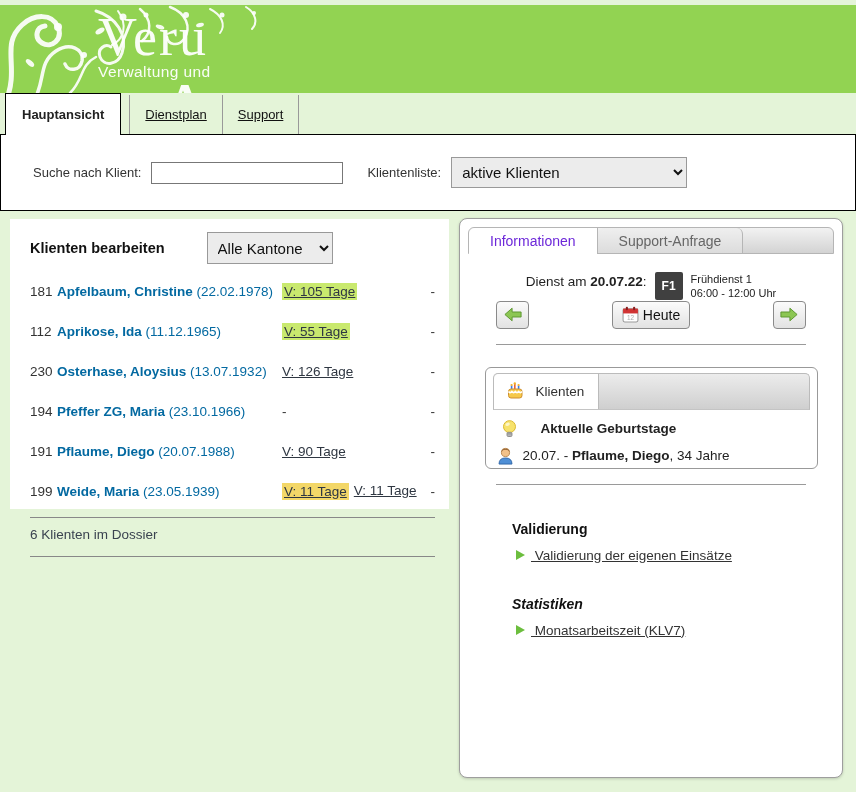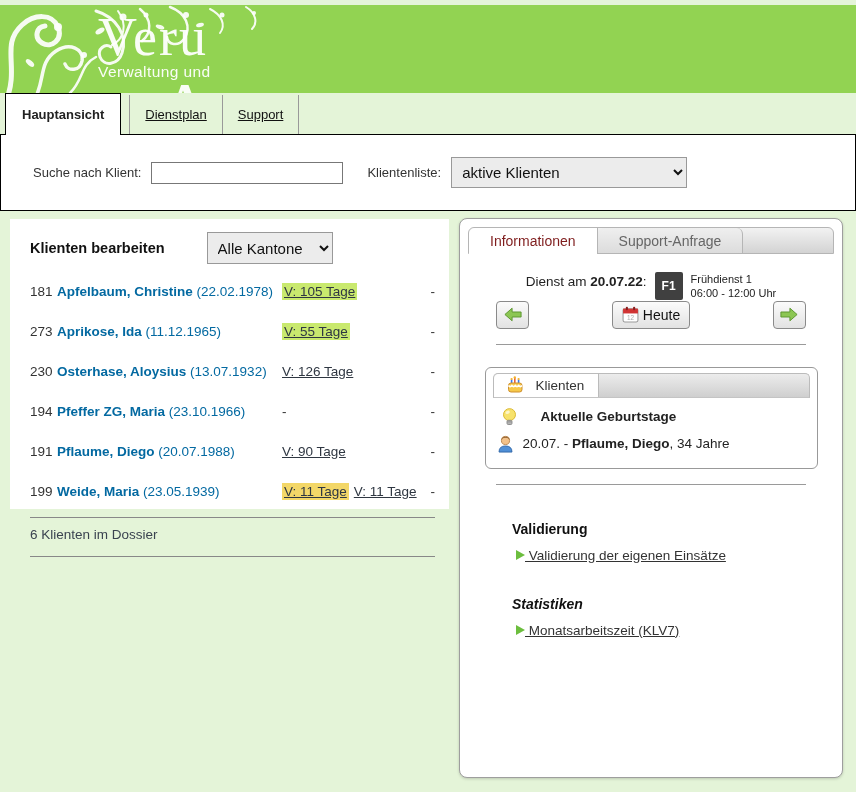--- a/index.html
+++ b/index.html
@@ -74,21 +74,21 @@
   .clients-head { display: flex; align-items: center; }
   .clients-title { font-size: 14.5px; font-weight: bold; color: #111; }
   .canton-select {
     margin-left: 42px; width: 126px; height: 32px;
     background: #ececec; border: 1px solid #999; font-size: 15px; padding: 0 6px; color: #111;
   }
   .crows { margin-top: 7px; }
   .crow { height: 40px; display: flex; align-items: center; font-size: 13.5px; }
   .rid   { width: 27px; color: #333; flex: none; }
   .rname { flex: 1 1 auto; min-width: 0; }
-  .rv    { width: 141px; flex: none; display: flex; gap: 5px; align-items: center; }
+  .rv    { width: 141px; flex: none; display: flex; gap: 5px; align-items: flex-start; }
   .rdash { width: 12px; flex: none; text-align: right; color: #333; }
   a.clink { color: #0369a1; cursor: pointer; }
   a.clink b { font-weight: bold; }
   a.vlink { color: #2f3742; text-decoration: underline; cursor: pointer; white-space: nowrap; }
   .hl-green  { background: #c9e96e; padding: 1px 2px; }
   .hl-yellow { background: #f3d768; padding: 1px 2px; }
   .plain-dash { color: #333; }
   .cfooter-rule { border-top: 1px solid #888; margin-top: 6px; }
   .cfooter-text { font-size: 13.5px; color: #3a4350; padding: 9px 0 8px 0; }
 
@@ -99,21 +99,21 @@
     box-shadow: 0 1px 3px rgba(0,0,0,0.18); padding: 8px;
   }
   .ptabs {
     height: 27px; display: flex; align-items: stretch;
     background: linear-gradient(#f2f2f2, #d3d3d3);
     border: 1px solid #b5b5b5; border-radius: 6px 6px 0 0;
   }
   .ptab { display: flex; align-items: center; padding: 0 21px; font-size: 14px; cursor: pointer; }
   .ptab.active {
     background: #fff; border-right: 1px solid #b5b5b5;
-    border-radius: 6px 0 0 0; color: #7f1d1d; margin-bottom: -1px;
+    border-radius: 6px 0 0 0; color: #6d28d9; margin-bottom: -1px;
   }
   .ptab.inactive { color: #666; border-right: 1px solid #b5b5b5; background: linear-gradient(#efefef,#dcdcdc); border-radius: 6px 6px 0 0; }
 
   .duty {
     margin-top: 18px; display: flex; justify-content: center;
     align-items: center; gap: 8px; font-size: 13.5px; color: #222;
   }
   .duty-label { align-self: flex-start; padding-top: 2px; white-space: nowrap; }
   .duty-badge {
     width: 28px; height: 28px; background: #404040; color: #fff;
@@ -134,37 +134,37 @@
   .ibtn.arrow { width: 33px; }
   .ibtn.today { padding: 0 9px; gap: 4px; font-size: 14px; color: #111; font-family: "Liberation Sans", sans-serif; }
 
   .hr { border-top: 1px solid #9a9a9a; margin: 15px 28px 0 28px; }
 
   .bbox {
     margin: 22px auto 0 auto; width: 333px; height: 102px;
     border: 1px solid #999; border-radius: 6px; background: #fff;
   }
   .bbox-tabs {
-    margin: 5px 7px 0 7px; height: 25px; display: flex; align-items: stretch;
+    margin: 5px 7px 0 7px; height: 37px; display: flex; align-items: stretch;
     background: linear-gradient(#ececec, #cfcfcf);
     border: 1px solid #bbb; border-radius: 5px 5px 0 0; border-bottom-color: #c4c4c4;
   }
   .bbox-tab {
     display: flex; align-items: center; gap: 10px; padding: 0 14px 0 12px;
     background: #fff; border-right: 1px solid #bbb; border-radius: 5px 0 0 0;
     font-size: 13.5px; color: #333; cursor: pointer;
   }
   .brow { display: flex; align-items: center; font-size: 13.5px; color: #222; }
   .brow.bulb { margin: 9px 0 0 14px; gap: 22px; font-weight: bold; }
   .brow.person { margin: 7px 0 0 10px; gap: 8px; }
 
   .section-head { font-size: 14px; font-weight: bold; color: #111; margin-left: 44px; }
   .sh-valid { margin-top: 36px; }
   .sh-stats { margin-top: 33px; font-style: italic; }
-  .linkrow { display: flex; align-items: center; margin: 11px 0 0 48px; }
+  .linkrow { display: flex; align-items: center; gap: 6px; margin: 11px 0 0 48px; }
   .tri {
     width: 0; height: 0; flex: none;
     border-left: 9px solid #6cbe3e;
     border-top: 5.5px solid transparent;
     border-bottom: 5.5px solid transparent;
   }
   a.slink { font-size: 13.5px; color: #333; text-decoration: underline; cursor: pointer; white-space: pre; }
 </style>
 </head>
 <body>
@@ -234,21 +234,21 @@
     <div class="crow">
       <span class="rid">181</span>
       <span class="rname"><a class="clink"><b>Apfelbaum, Christine</b> <span>(22.02.1978)</span></a></span>
       <span class="rv">
           <a class="vlink hl-green">V: 105 Tage</a>
         </span>
       <span class="rdash">-</span>
     </div>
 
     <div class="crow">
-      <span class="rid">273</span>
+      <span class="rid">112</span>
       <span class="rname"><a class="clink"><b>Aprikose, Ida</b> <span>(11.12.1965)</span></a></span>
       <span class="rv">
           <a class="vlink hl-green">V: 55 Tage</a>
         </span>
       <span class="rdash">-</span>
     </div>
 
     <div class="crow">
       <span class="rid">230</span>
       <span class="rname"><a class="clink"><b>Osterhase, Aloysius</b> <span>(13.07.1932)</span></a></span>

